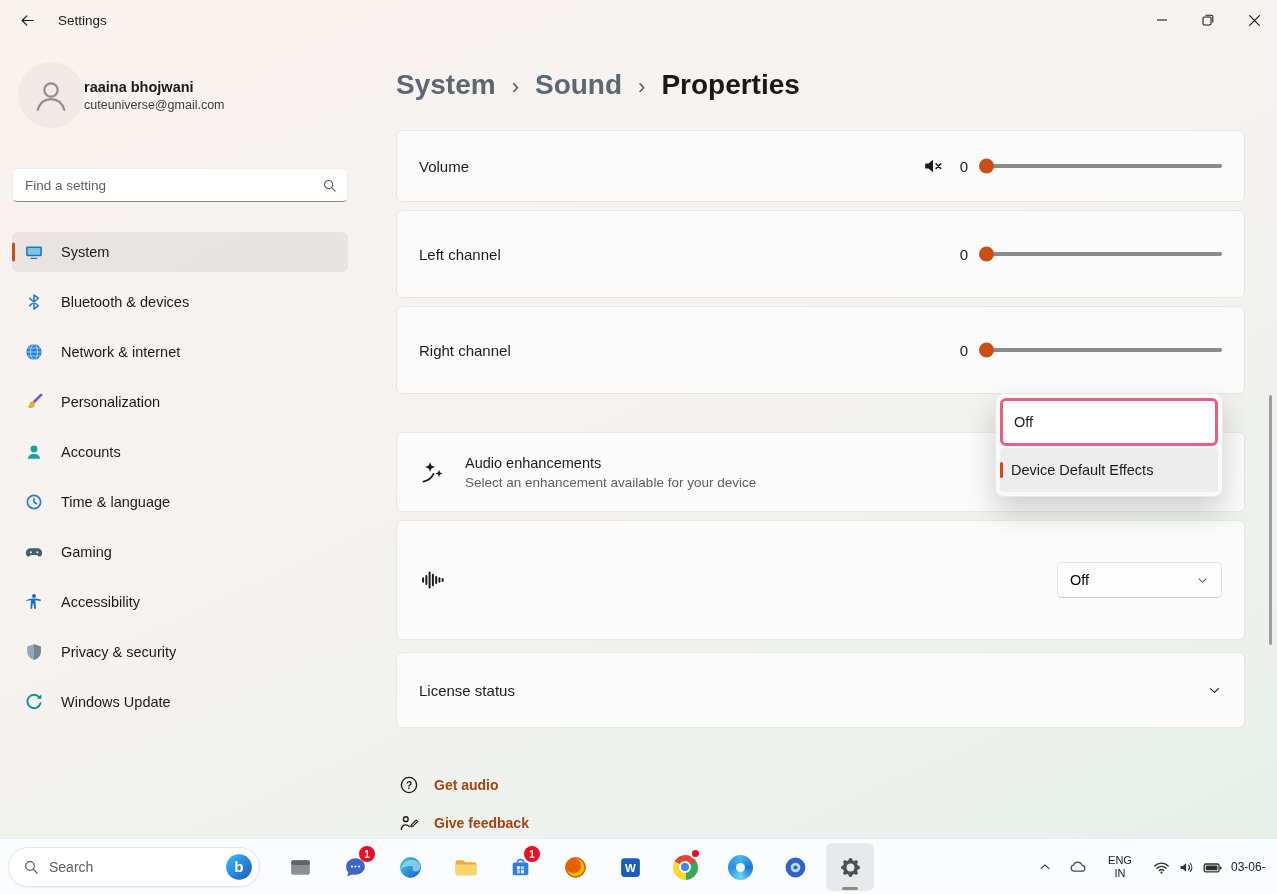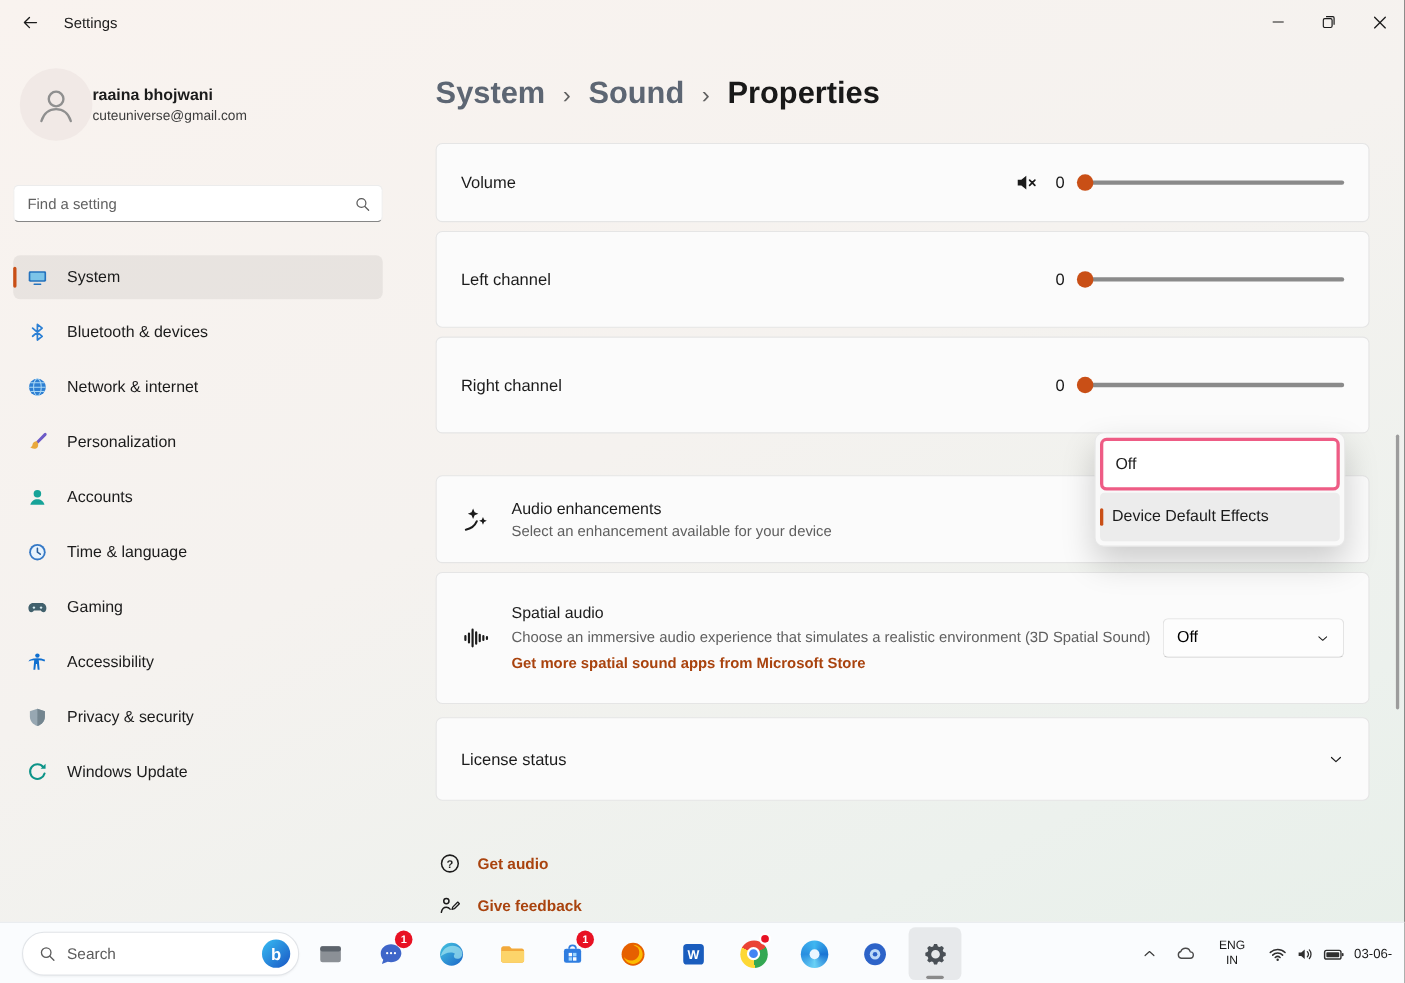--- a/index.html
+++ b/index.html
@@ -73,21 +73,21 @@
   .opt{height:44px;display:flex;align-items:center;padding:0 11px;border-radius:4px;font-size:14.5px;position:relative;background:#fcfcfc;cursor:pointer}
   .opt.off{border:3px solid var(--pink);border-radius:6px;height:48px;margin-bottom:2px;background:#ffffff}
   .opt.sel{background:#ececec}
   .selbar{position:absolute;left:0;top:50%;transform:translateY(-50%);width:3px;height:16px;background:var(--accent);border-radius:2px}
 
   
   .scrollthumb{position:absolute;right:5px;top:395px;width:3px;height:250px;background:#9c9c9c;border-radius:2px;z-index:15;cursor:pointer}
 
   
   .taskbar{position:absolute;left:0;bottom:0;width:1277px;height:56px;background:rgba(250,252,254,.97);border-top:1px solid #e8ebef;z-index:30}
-  .tb-search{position:absolute;left:20px;top:8px;width:252px;height:40px;background:#fff;border:1px solid #e1e4e8;border-radius:20px;display:flex;align-items:center;padding:0 6px 0 14px;box-shadow:0 1px 2px rgba(0,0,0,.05);cursor:pointer}
+  .tb-search{position:absolute;left:8px;top:8px;width:252px;height:40px;background:#fff;border:1px solid #e1e4e8;border-radius:20px;display:flex;align-items:center;padding:0 6px 0 14px;box-shadow:0 1px 2px rgba(0,0,0,.05);cursor:pointer}
   .tb-search .lbl{color:#5c5c5c;font-size:14px;margin-left:10px;flex:1}
   .tb-apps{position:absolute;left:276px;top:4px;display:flex;gap:7px}
   .tb-btn{width:48px;height:48px;border:none;background:transparent;display:flex;align-items:center;justify-content:center;border-radius:6px;position:relative;cursor:pointer}
   .tb-btn.active{background:rgba(110,110,110,.13)}
   .tb-btn.active::after{content:"";position:absolute;bottom:1px;left:50%;transform:translateX(-50%);width:16px;height:3px;border-radius:2px;background:#8a8a8a}
   .badge{position:absolute;top:3px;right:4px;min-width:16px;height:16px;border-radius:8px;background:#e81123;color:#fff;font-size:10px;font-weight:700;display:flex;align-items:center;justify-content:center;padding:0 3px}
   .dot-badge{position:absolute;top:5px;right:8px;width:11px;height:11px;border-radius:50%;background:#e81123;border:2px solid #fff}
   .chrome-ico{width:25px;height:25px;border-radius:50%;background:conic-gradient(from -60deg,#ea4335 0 33%,#34a853 0 66%,#fdd835 0 100%);position:relative}
   .chrome-center{position:absolute;inset:6.5px;background:#4285f4;border:2px solid #fff;border-radius:50%}
   .pinwheel{width:25px;height:25px;border-radius:50%;background:conic-gradient(#3fb6f0,#1a74d4,#6ad1f5,#2a8fe0,#3fb6f0);position:relative}
@@ -312,25 +312,20 @@
             <div class="ssub">Select an enhancement available for your device</div>
           </div>
         </div>
 
         <div class="card setting-card spatial">
           <span class="sicon">
             <svg viewBox="0 0 24 24" width="28" height="28">
                 <path d="M3.5 10.5v3M6.3 8.5v7M9.1 5.5v13M11.9 7.5v9M14.7 9.5v5M17.5 10.5v3M20.3 11.2v1.6" stroke="#1b1b1b" stroke-width="1.7" stroke-linecap="round" fill="none"></path>
               </svg>
           </span>
-          <div>
-            <div class="stitle">Spatial audio</div>
-            <div class="desc">Choose an immersive audio experience that simulates a realistic environment (3D Spatial Sound)</div>
-            <div class="slink">Get more spatial sound apps from Microsoft Store</div>
-          </div>
           <button class="dd-btn">
             <span>Off</span>
             <svg width="13" height="13" viewBox="0 0 24 24">
                 <path d="M5.5 9l6.5 6 6.5-6" fill="none" stroke="#1b1b1b" stroke-width="1.7" stroke-linecap="round" stroke-linejoin="round"></path>
               </svg>
           </button>
         </div>
 
         <div class="card license">
           <span class="card-label">License status</span>

